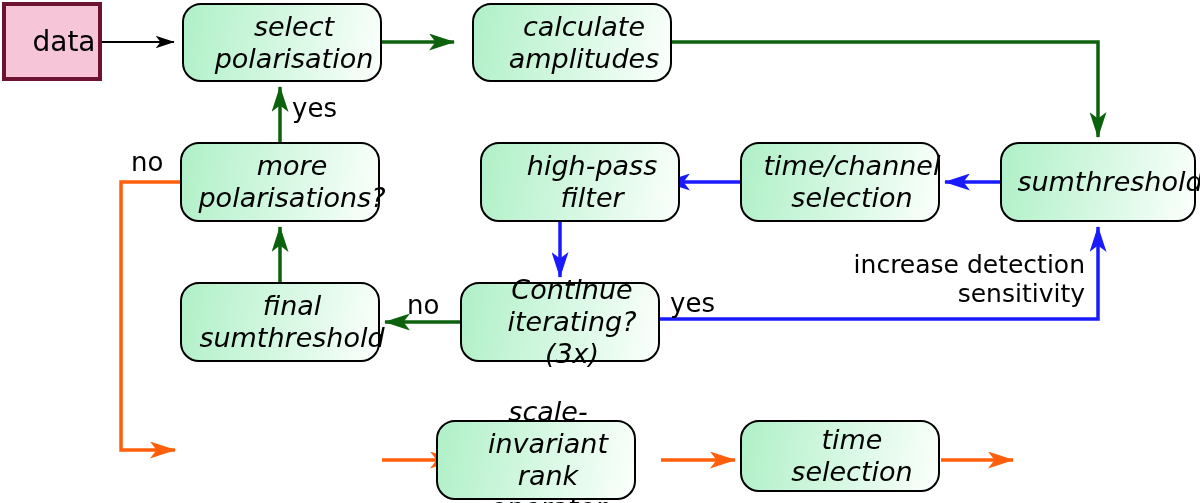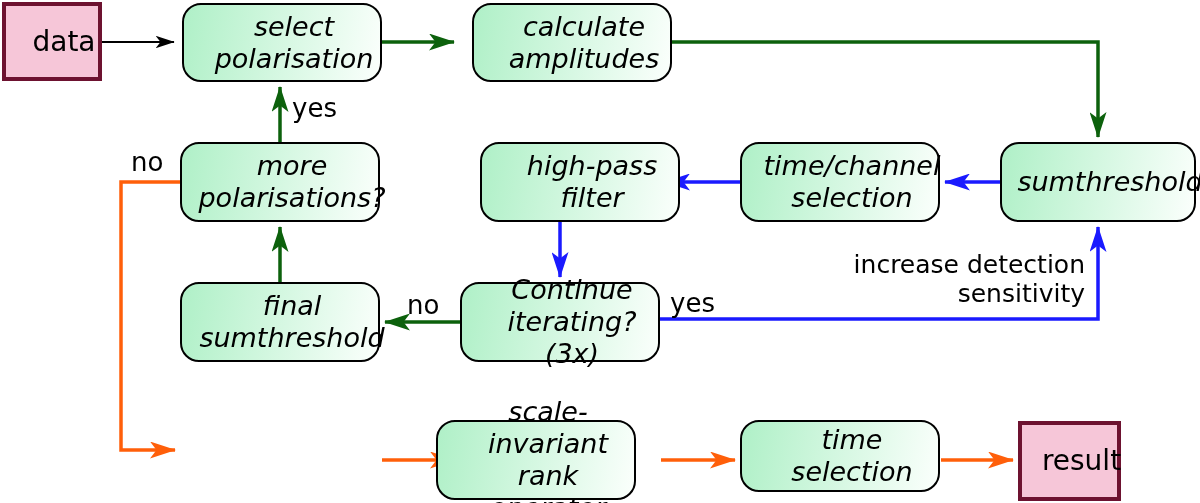--- a/index.html
+++ b/index.html
@@ -139,21 +139,20 @@
 selection</div>
   <div class="node process" id="n-sumthreshold">sumthreshold</div>
   <div class="node process" id="n-final-sum">final
 sumthreshold</div>
   <div class="node process" id="n-continue">Continue
 iterating? (3x)</div>
   <div class="node process" id="n-siro">scale-invariant
 rank operator</div>
   <div class="node process" id="n-time-select">time
 selection</div>
-  <div class="node terminal" id="n-result">result</div>
 
   <div class="edge-label" id="lbl-yes-top">yes</div>
   <div class="edge-label" id="lbl-no-left">no</div>
   <div class="edge-label" id="lbl-no-mid">no</div>
   <div class="edge-label" id="lbl-yes-right">yes</div>
   <div class="edge-note" id="lbl-increase">increase detection
 sensitivity</div>
 
 </div>
 

